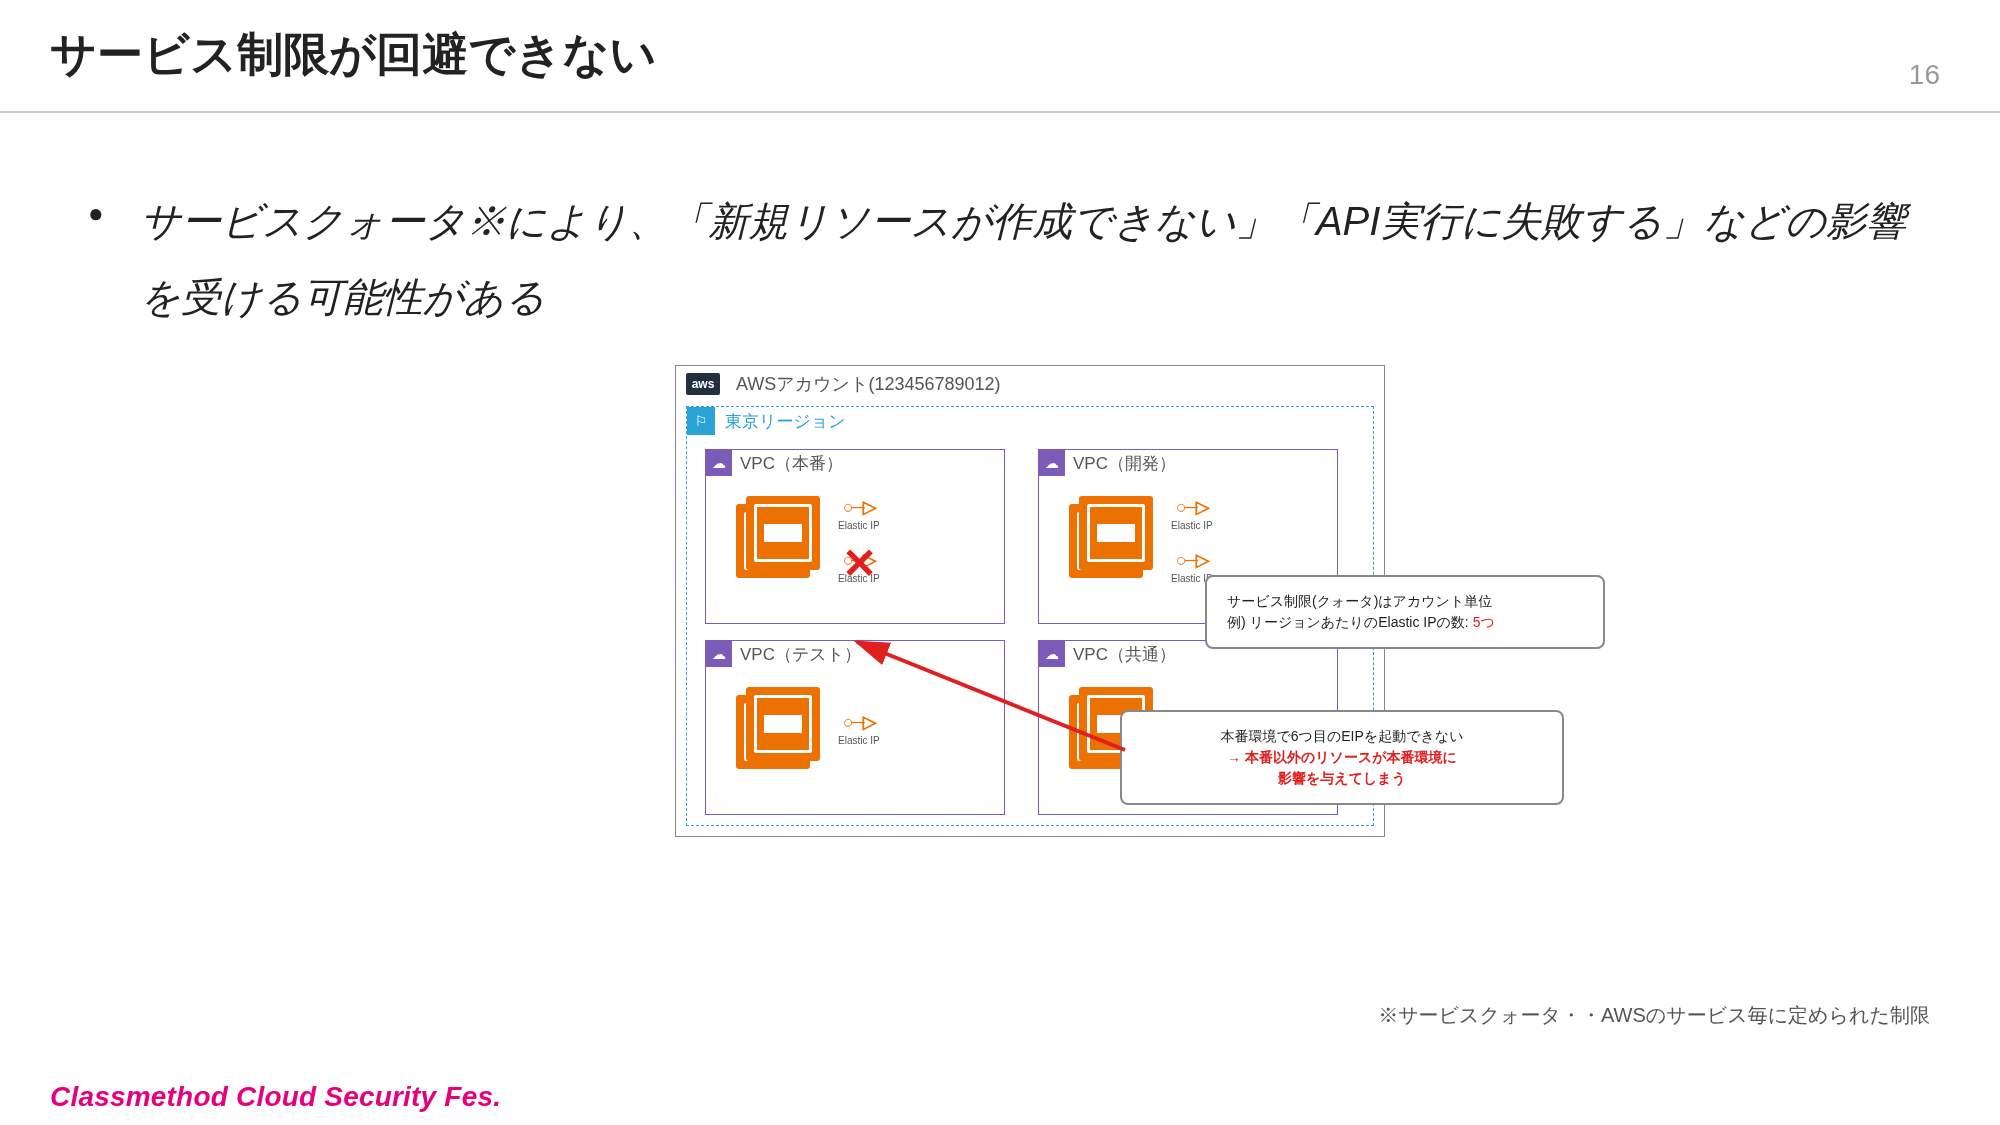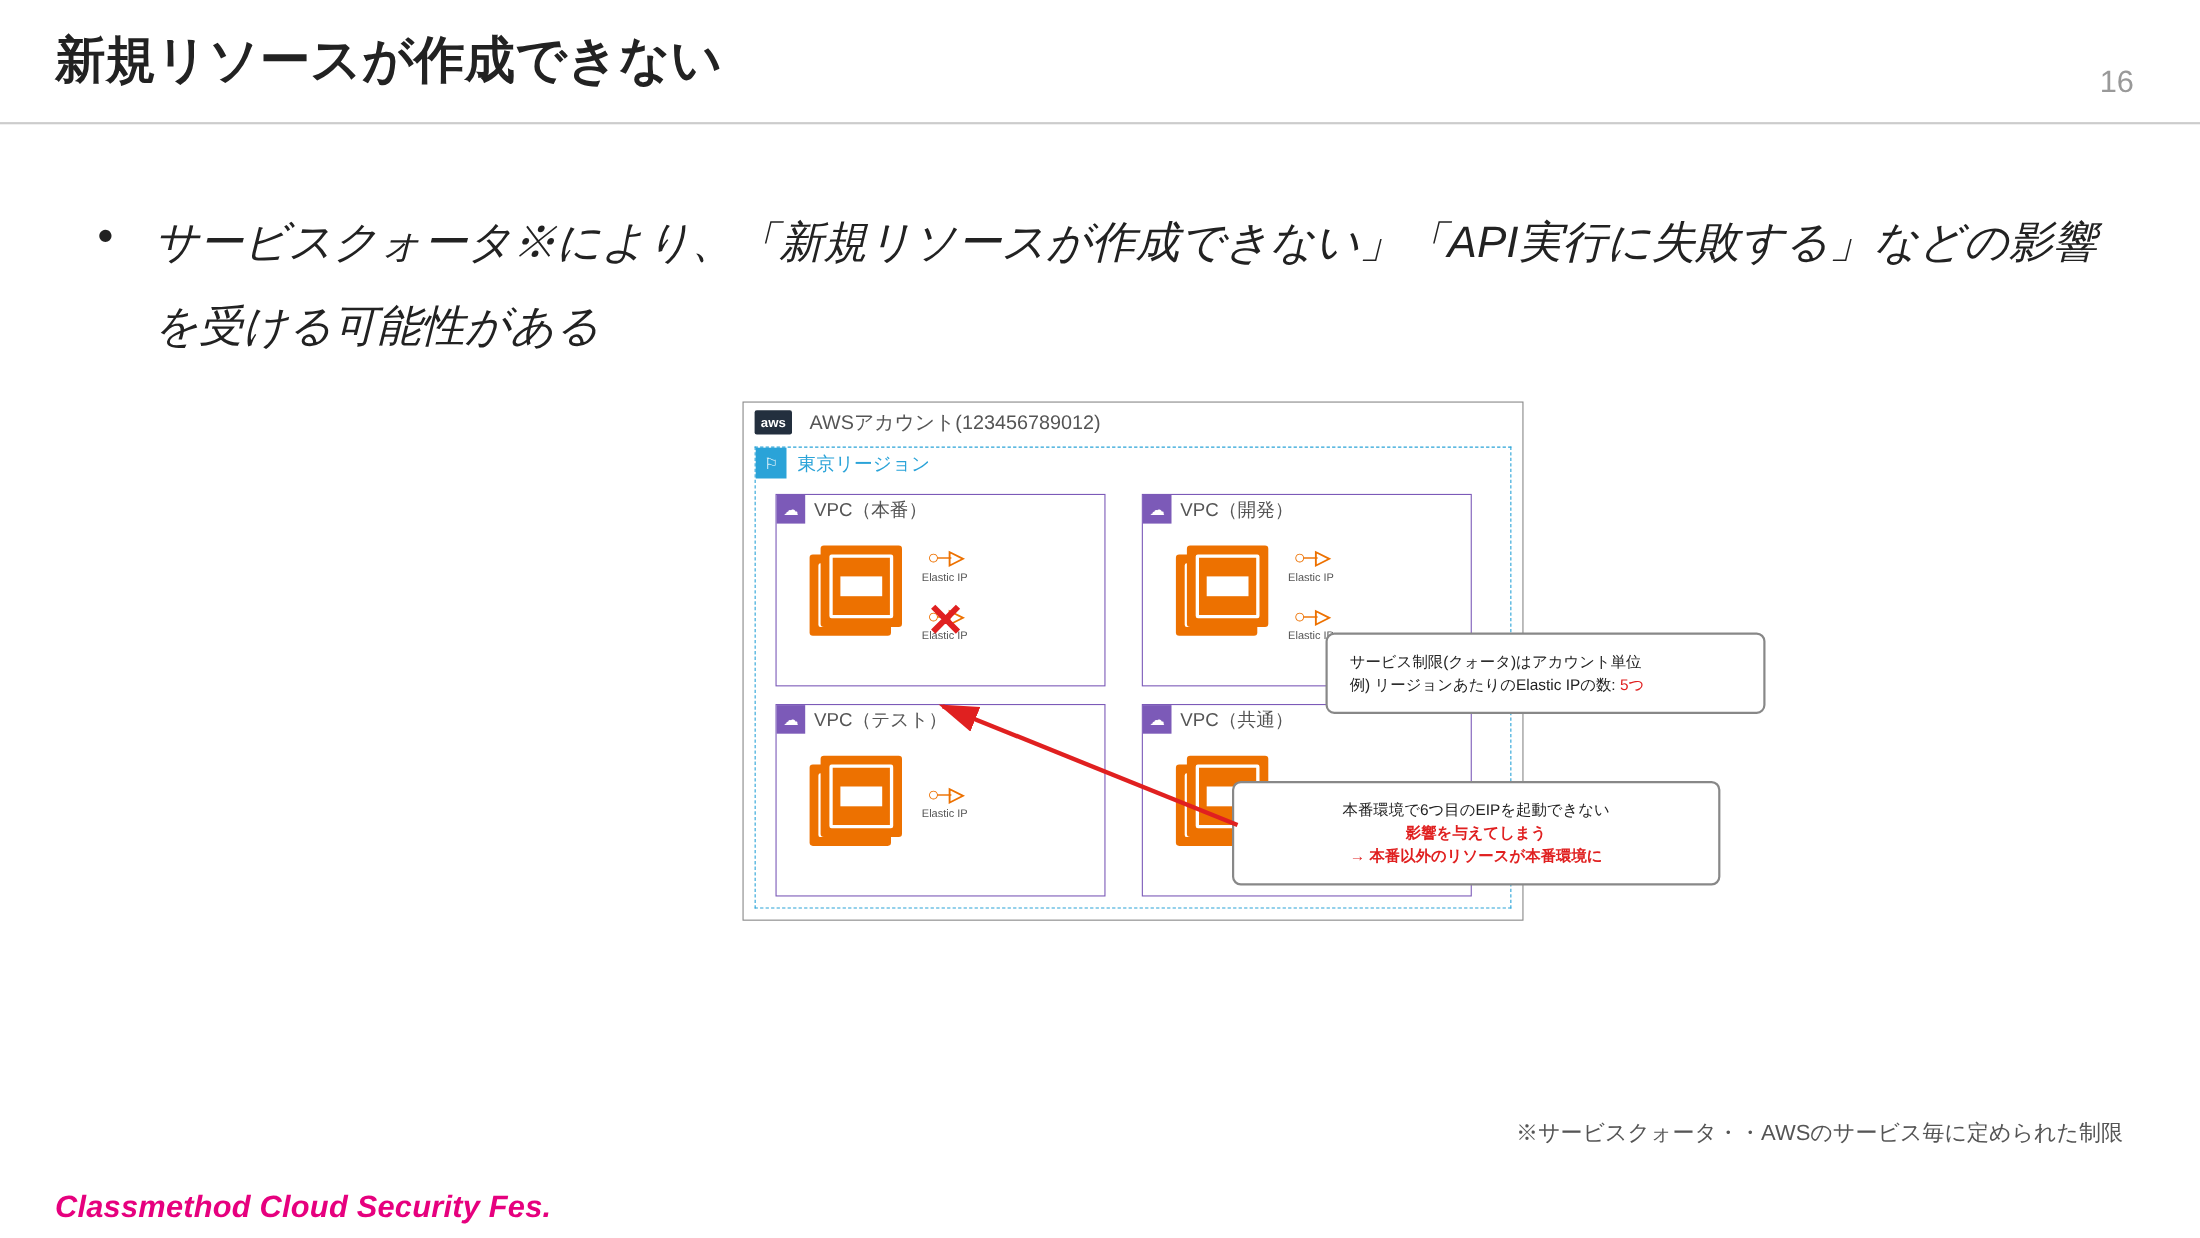--- a/index.html
+++ b/index.html
@@ -37,30 +37,30 @@
   .eip { display: flex; flex-direction: column; align-items: center; gap: 2px; }
   .eip-icon { font-size: 18px; color: #ed7100; letter-spacing: -2px; font-weight: 700; }
   .eip-label { font-size: 10px; color: #555; }
   .x-mark { position: absolute; font-size: 42px; font-weight: 900; color: #e02020; }
   .callout { position: absolute; background: #fff; border: 2px solid #888; border-radius: 8px; padding: 14px 20px; font-size: 14px; line-height: 1.5; }
   .callout b.red { color: #e02020; font-weight: 400; }
   .callout .red-line { color: #e02020; font-weight: 700; }
   .callout1 { top: 575px; left: 1205px; width: 400px; }
   .callout2 { top: 710px; left: 1120px; width: 444px; text-align: center; }
   .arrow-svg { position: absolute; pointer-events: none; }
-  .footnote { position: absolute; right: 70px; bottom: 82px; font-size: 20px; color: #555; }
+  .footnote { position: absolute; right: 70px; bottom: 96px; font-size: 20px; color: #555; }
   .footer { position: absolute; left: 50px; bottom: 12px; font-size: 28px; font-weight: 800; color: #e6007e; font-style: italic; letter-spacing: 0.2px; }
 </style>
 </head>
 <body>
 
 <div class="slide">
 
   <div class="header">
-    <div class="title">新規リソースが作成できない</div>
+    <div class="title">サービス制限が回避できない</div>
     <div class="pagenum">16</div>
   </div>
 
   <div class="body">
     <div class="bullet">サービスクォータ※により、「新規リソースが作成できない」「API実行に失敗する」などの影響を受ける可能性がある</div>
 
     <div class="diagram-wrap">
       <div class="aws-account">
         <div class="aws-header">
           <span class="aws-badge">aws</span>
@@ -176,22 +176,22 @@
 
   <div class="callout callout1">
     <div>サービス制限(クォータ)はアカウント単位</div>
     <div>
       <span>例) リージョンあたりのElastic IPの数: </span><b class="red">5つ</b>
     </div>
   </div>
 
   <div class="callout callout2">
     <div>本番環境で6つ目のEIPを起動できない</div>
+    <div class="red-line">→ 本番以外のリソースが本番環境に</div>
     <div class="red-line">影響を与えてしまう</div>
-    <div class="red-line">→ 本番以外のリソースが本番環境に</div>
   </div>
 
   <svg class="arrow-svg" style="top:630px; left:845px;" width="290" height="140">
     <defs>
       <marker id="ah" markerWidth="10" markerHeight="10" refX="8" refY="3" orient="auto">
         <path d="M0,0 L9,3 L0,6 Z" fill="#e02020"></path>
       </marker>
     </defs>
     <line x1="280" y1="120" x2="12" y2="12" stroke="#e02020" stroke-width="4" marker-end="url(#ah)"></line>
   </svg>

